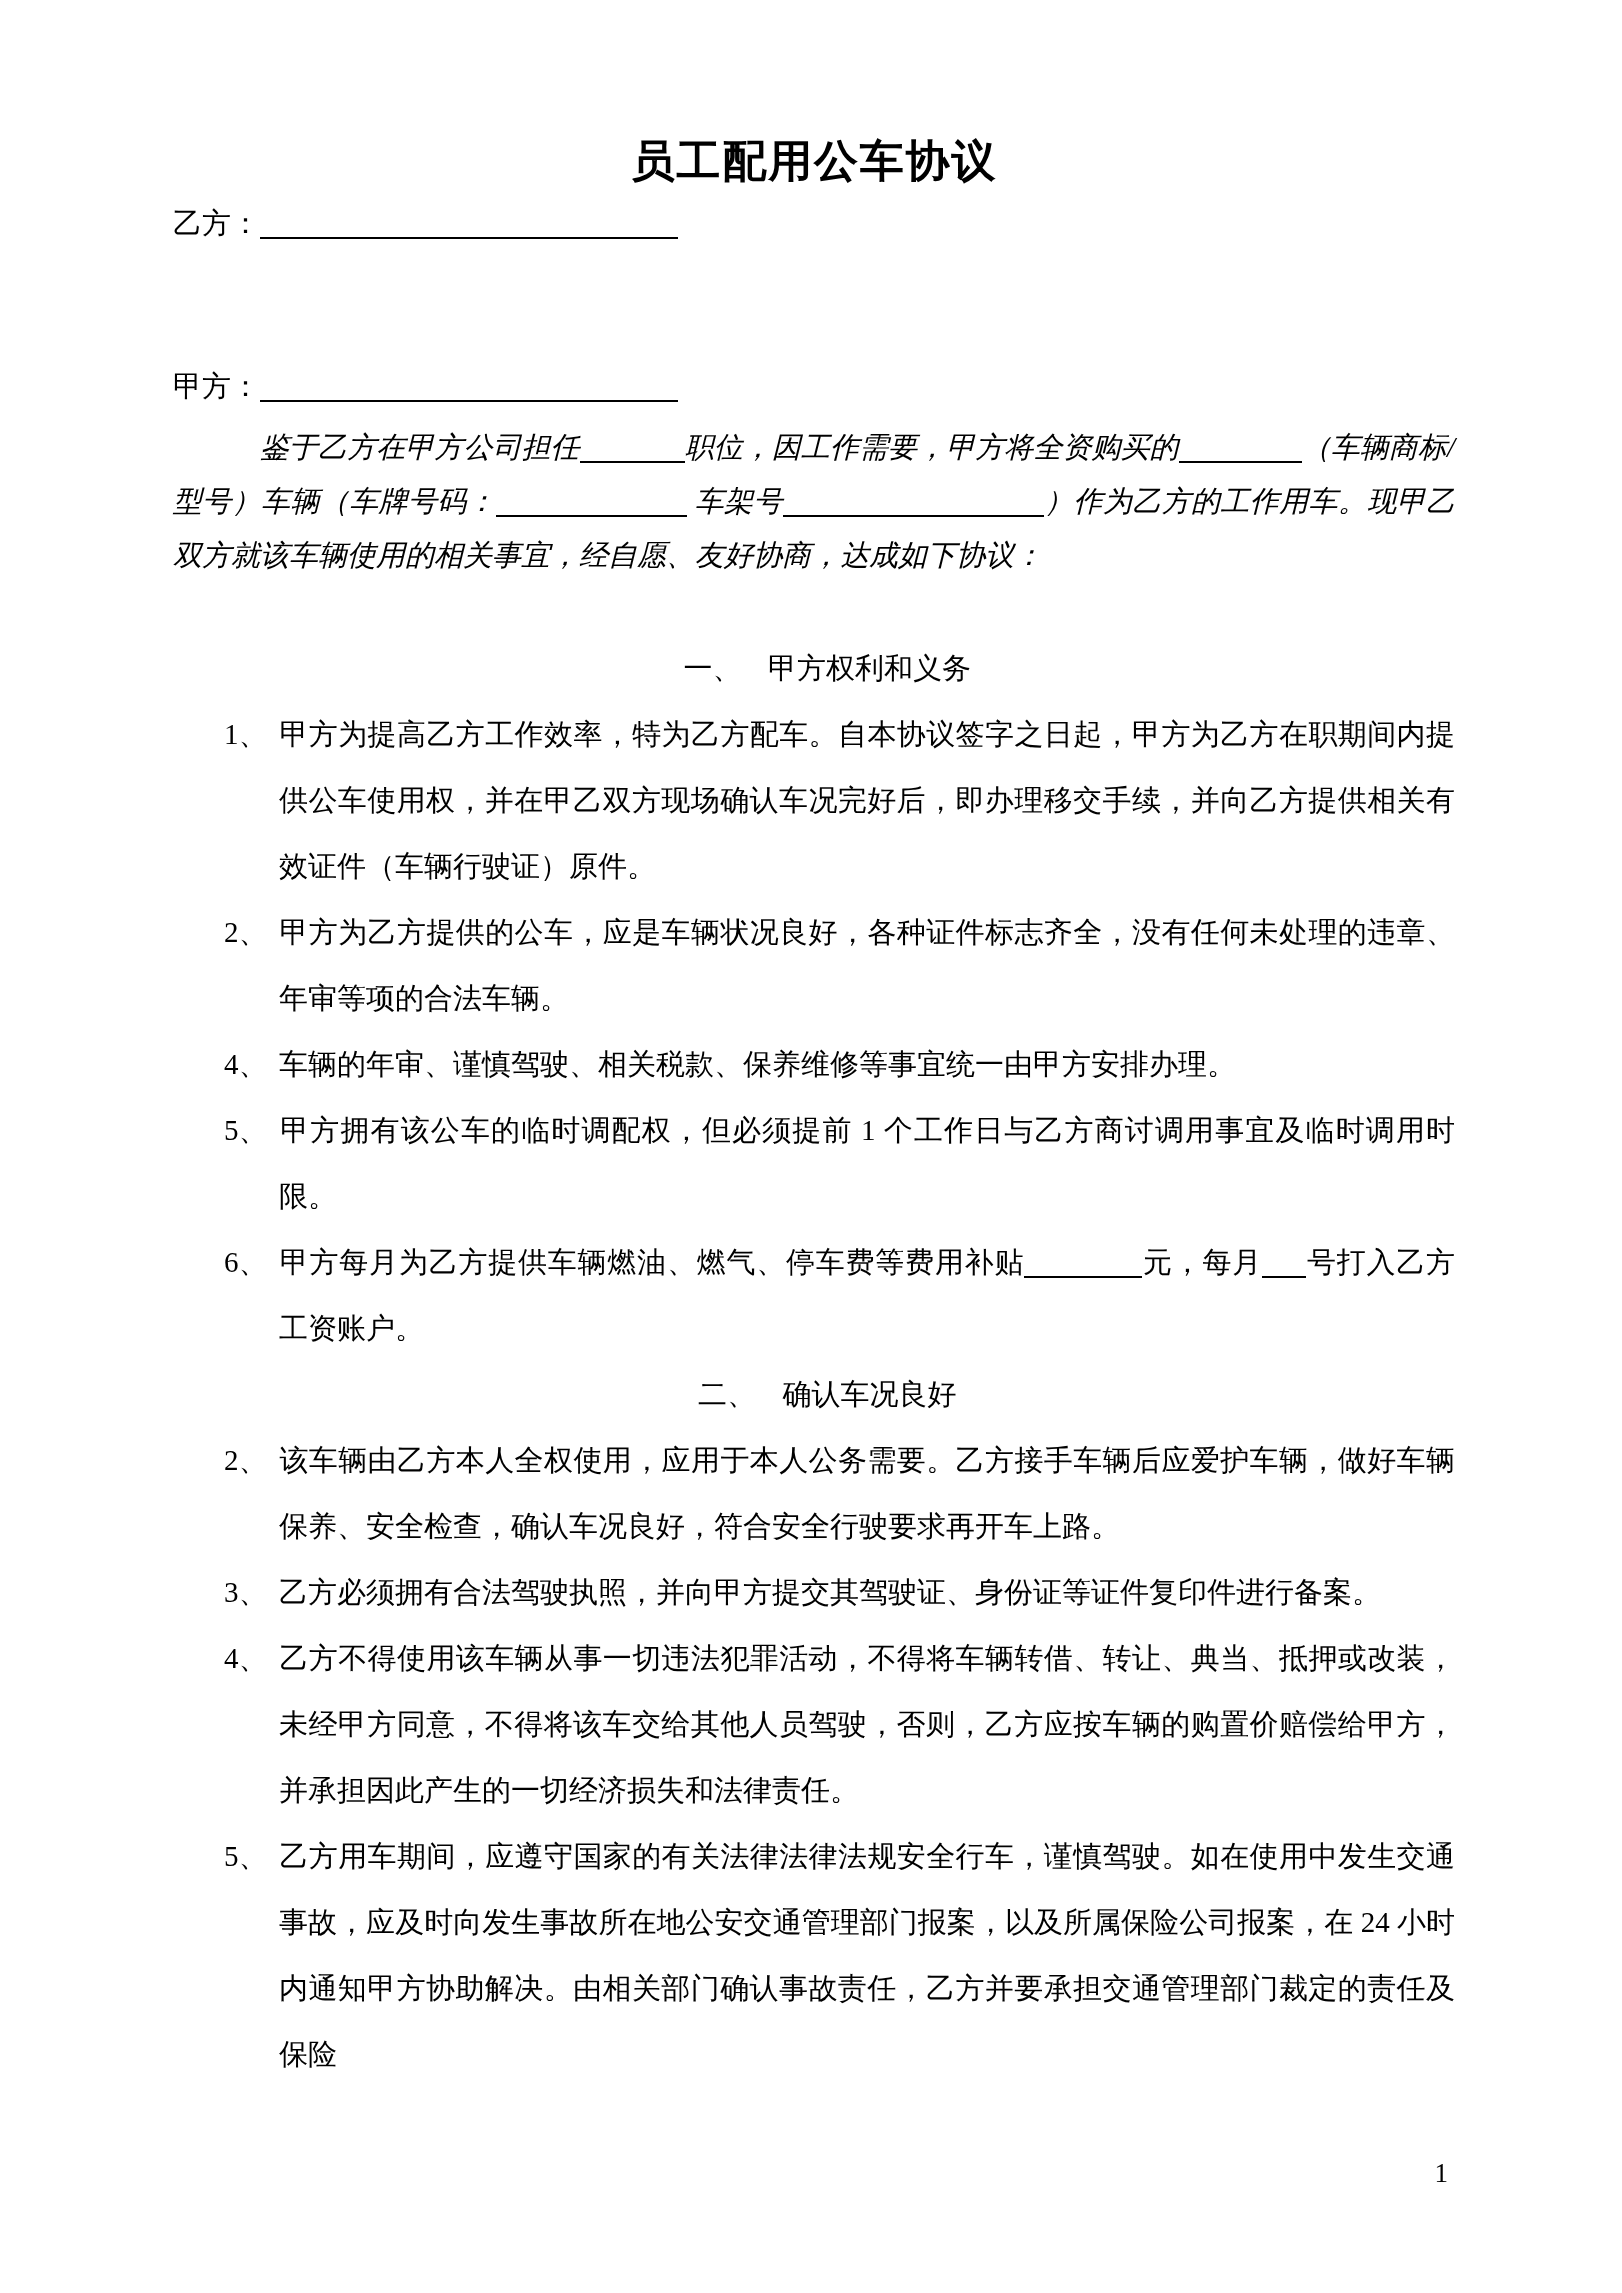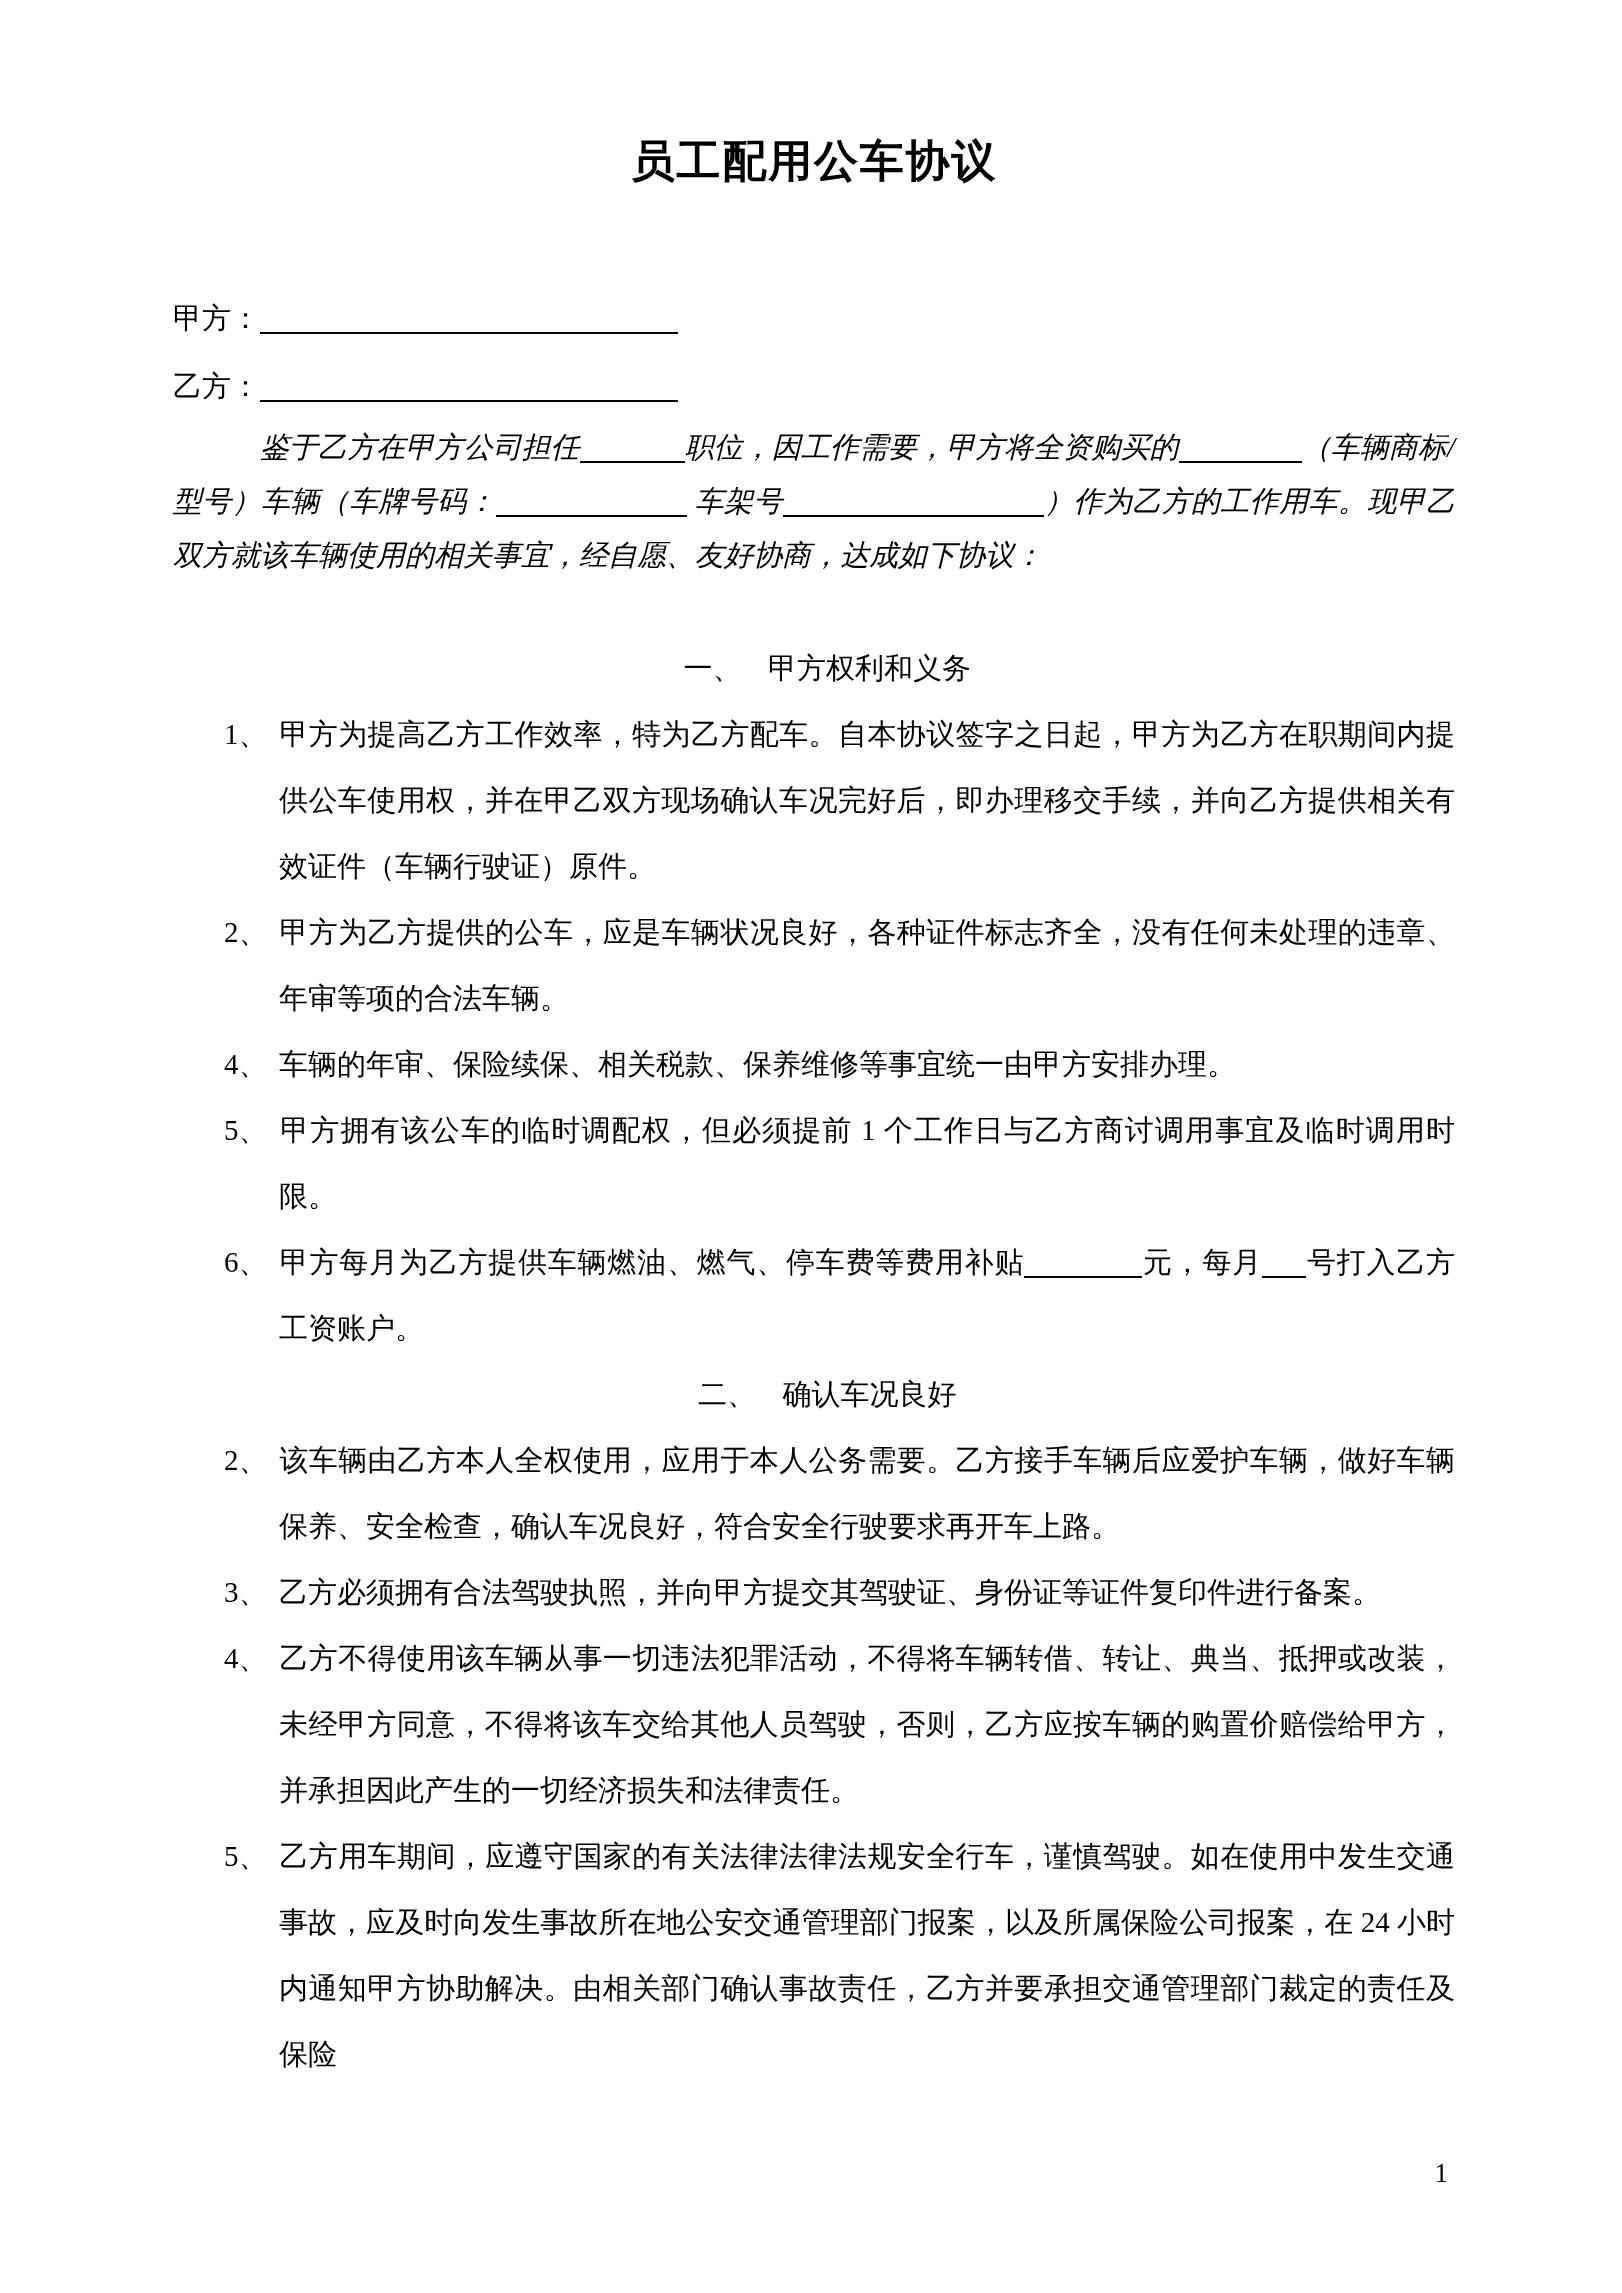--- a/index.html
+++ b/index.html
@@ -87,31 +87,31 @@
   }
 </style>
 </head>
 <body>
 
 <div class="page">
   <div class="content">
 
     <h1 class="doc-title">员工配用公车协议</h1>
 
+    <div class="party">乙方：<span class="blank" style="width: 418px;"></span></div>
     <div class="party party-first">甲方：<span class="blank" style="width: 418px;"></span></div>
-    <div class="party">乙方：<span class="blank" style="width: 418px;"></span></div>
 
     <p class="intro">鉴于乙方在甲方公司担任<span class="blank" style="width: 105px;"></span>职位，因工作需要，甲方将全资购买的<span class="blank" style="width: 123px;"></span>（车辆商标/型号）车辆（车牌号码：<span class="blank" style="width: 191px;"></span> 车架号<span class="blank" style="width: 261px;"></span>）作为乙方的工作用车。现甲乙双方就该车辆使用的相关事宜，经自愿、友好协商，达成如下协议：</p>
 
     <div class="sec-heading sec-1"><span class="sec-num">一、</span><span class="sec-title">甲方权利和义务</span></div>
 
     <div class="items">
       <div class="item"><span class="item-num">1、</span><span class="item-text">甲方为提高乙方工作效率，特为乙方配车。自本协议签字之日起，甲方为乙方在职期间内提供公车使用权，并在甲乙双方现场确认车况完好后，即办理移交手续，并向乙方提供相关有效证件（车辆行驶证）原件。</span></div>
       <div class="item"><span class="item-num">2、</span><span class="item-text">甲方为乙方提供的公车，应是车辆状况良好，各种证件标志齐全，没有任何未处理的违章、年审等项的合法车辆。</span></div>
-      <div class="item"><span class="item-num">4、</span><span class="item-text">车辆的年审、保险续保、相关税款、保养维修等事宜统一由甲方安排办理。</span></div>
+      <div class="item"><span class="item-num">4、</span><span class="item-text">车辆的年审、谨慎驾驶、相关税款、保养维修等事宜统一由甲方安排办理。</span></div>
       <div class="item"><span class="item-num">5、</span><span class="item-text">甲方拥有该公车的临时调配权，但必须提前 1 个工作日与乙方商讨调用事宜及临时调用时限。</span></div>
       <div class="item"><span class="item-num">6、</span><span class="item-text">甲方每月为乙方提供车辆燃油、燃气、停车费等费用补贴<span class="blank" style="width: 118px;"></span>元，每月<span class="blank" style="width: 44px;"></span>号打入乙方工资账户。</span></div>
     </div>
 
     <div class="sec-heading sec-2"><span class="sec-num">二、</span><span class="sec-title">确认车况良好</span></div>
 
     <div class="items">
       <div class="item"><span class="item-num">2、</span><span class="item-text">该车辆由乙方本人全权使用，应用于本人公务需要。乙方接手车辆后应爱护车辆，做好车辆保养、安全检查，确认车况良好，符合安全行驶要求再开车上路。</span></div>
       <div class="item"><span class="item-num">3、</span><span class="item-text">乙方必须拥有合法驾驶执照，并向甲方提交其驾驶证、身份证等证件复印件进行备案。</span></div>
       <div class="item"><span class="item-num">4、</span><span class="item-text">乙方不得使用该车辆从事一切违法犯罪活动，不得将车辆转借、转让、典当、抵押或改装，未经甲方同意，不得将该车交给其他人员驾驶，否则，乙方应按车辆的购置价赔偿给甲方，并承担因此产生的一切经济损失和法律责任。</span></div>

